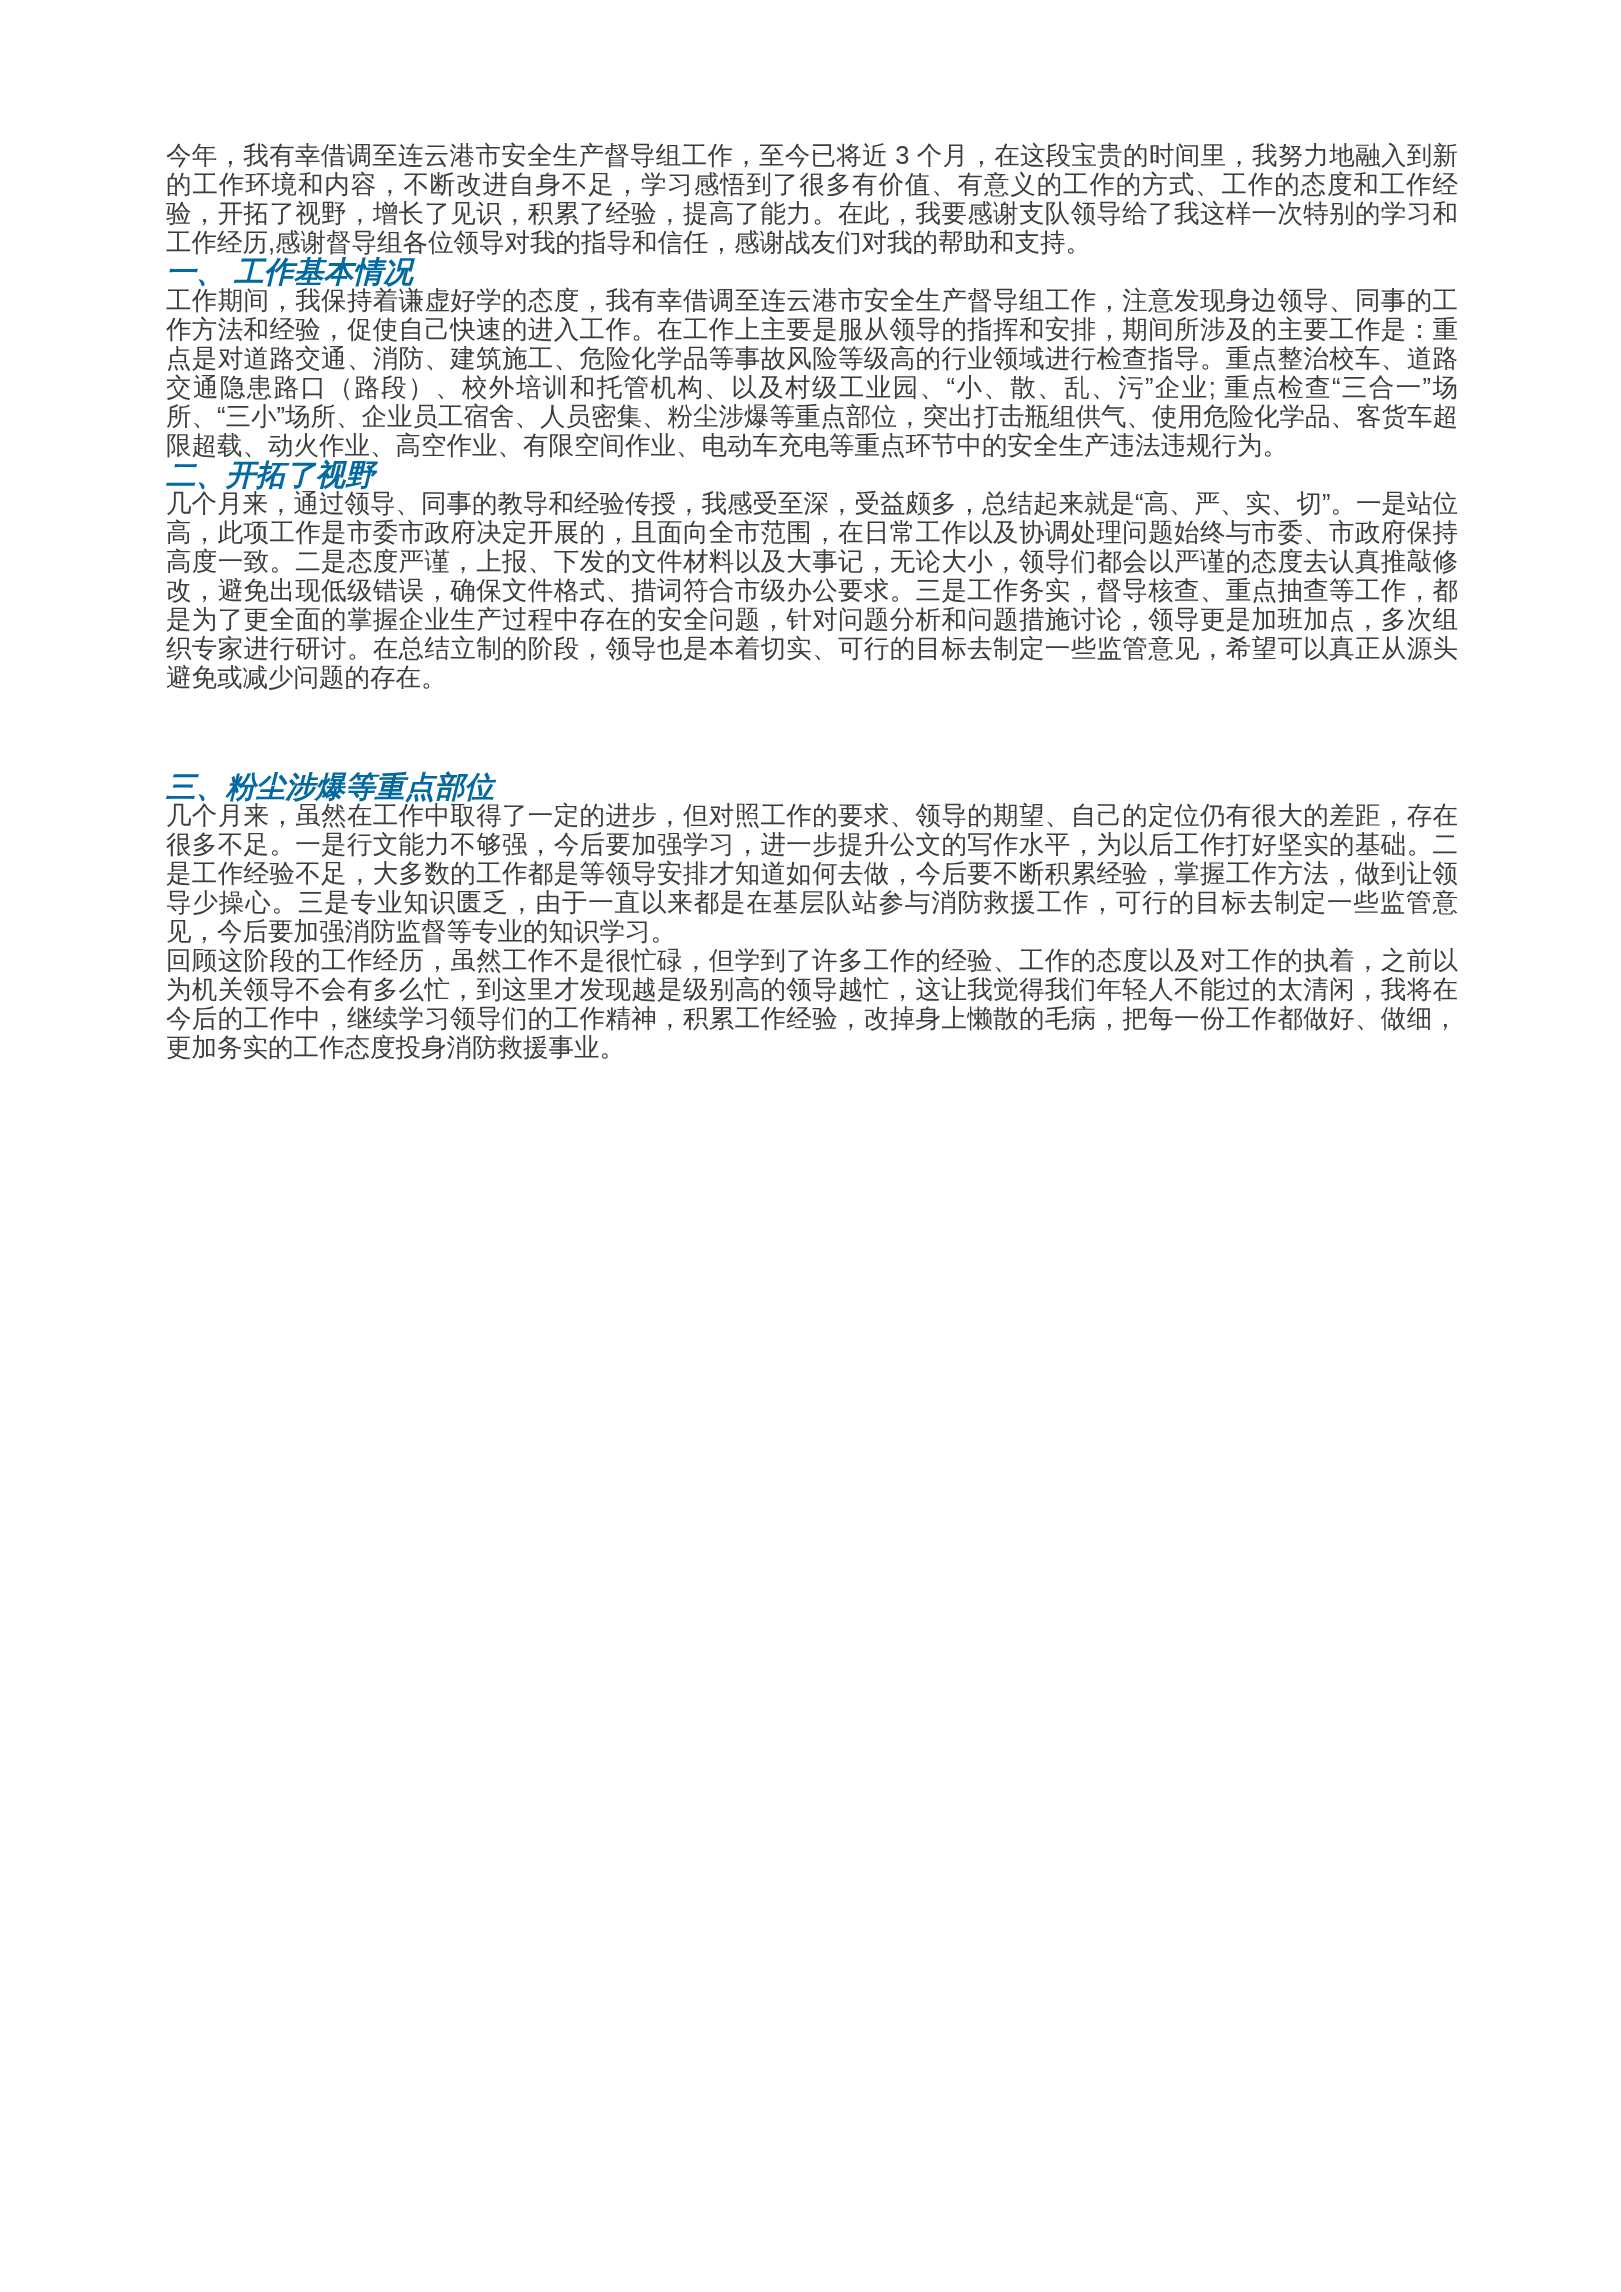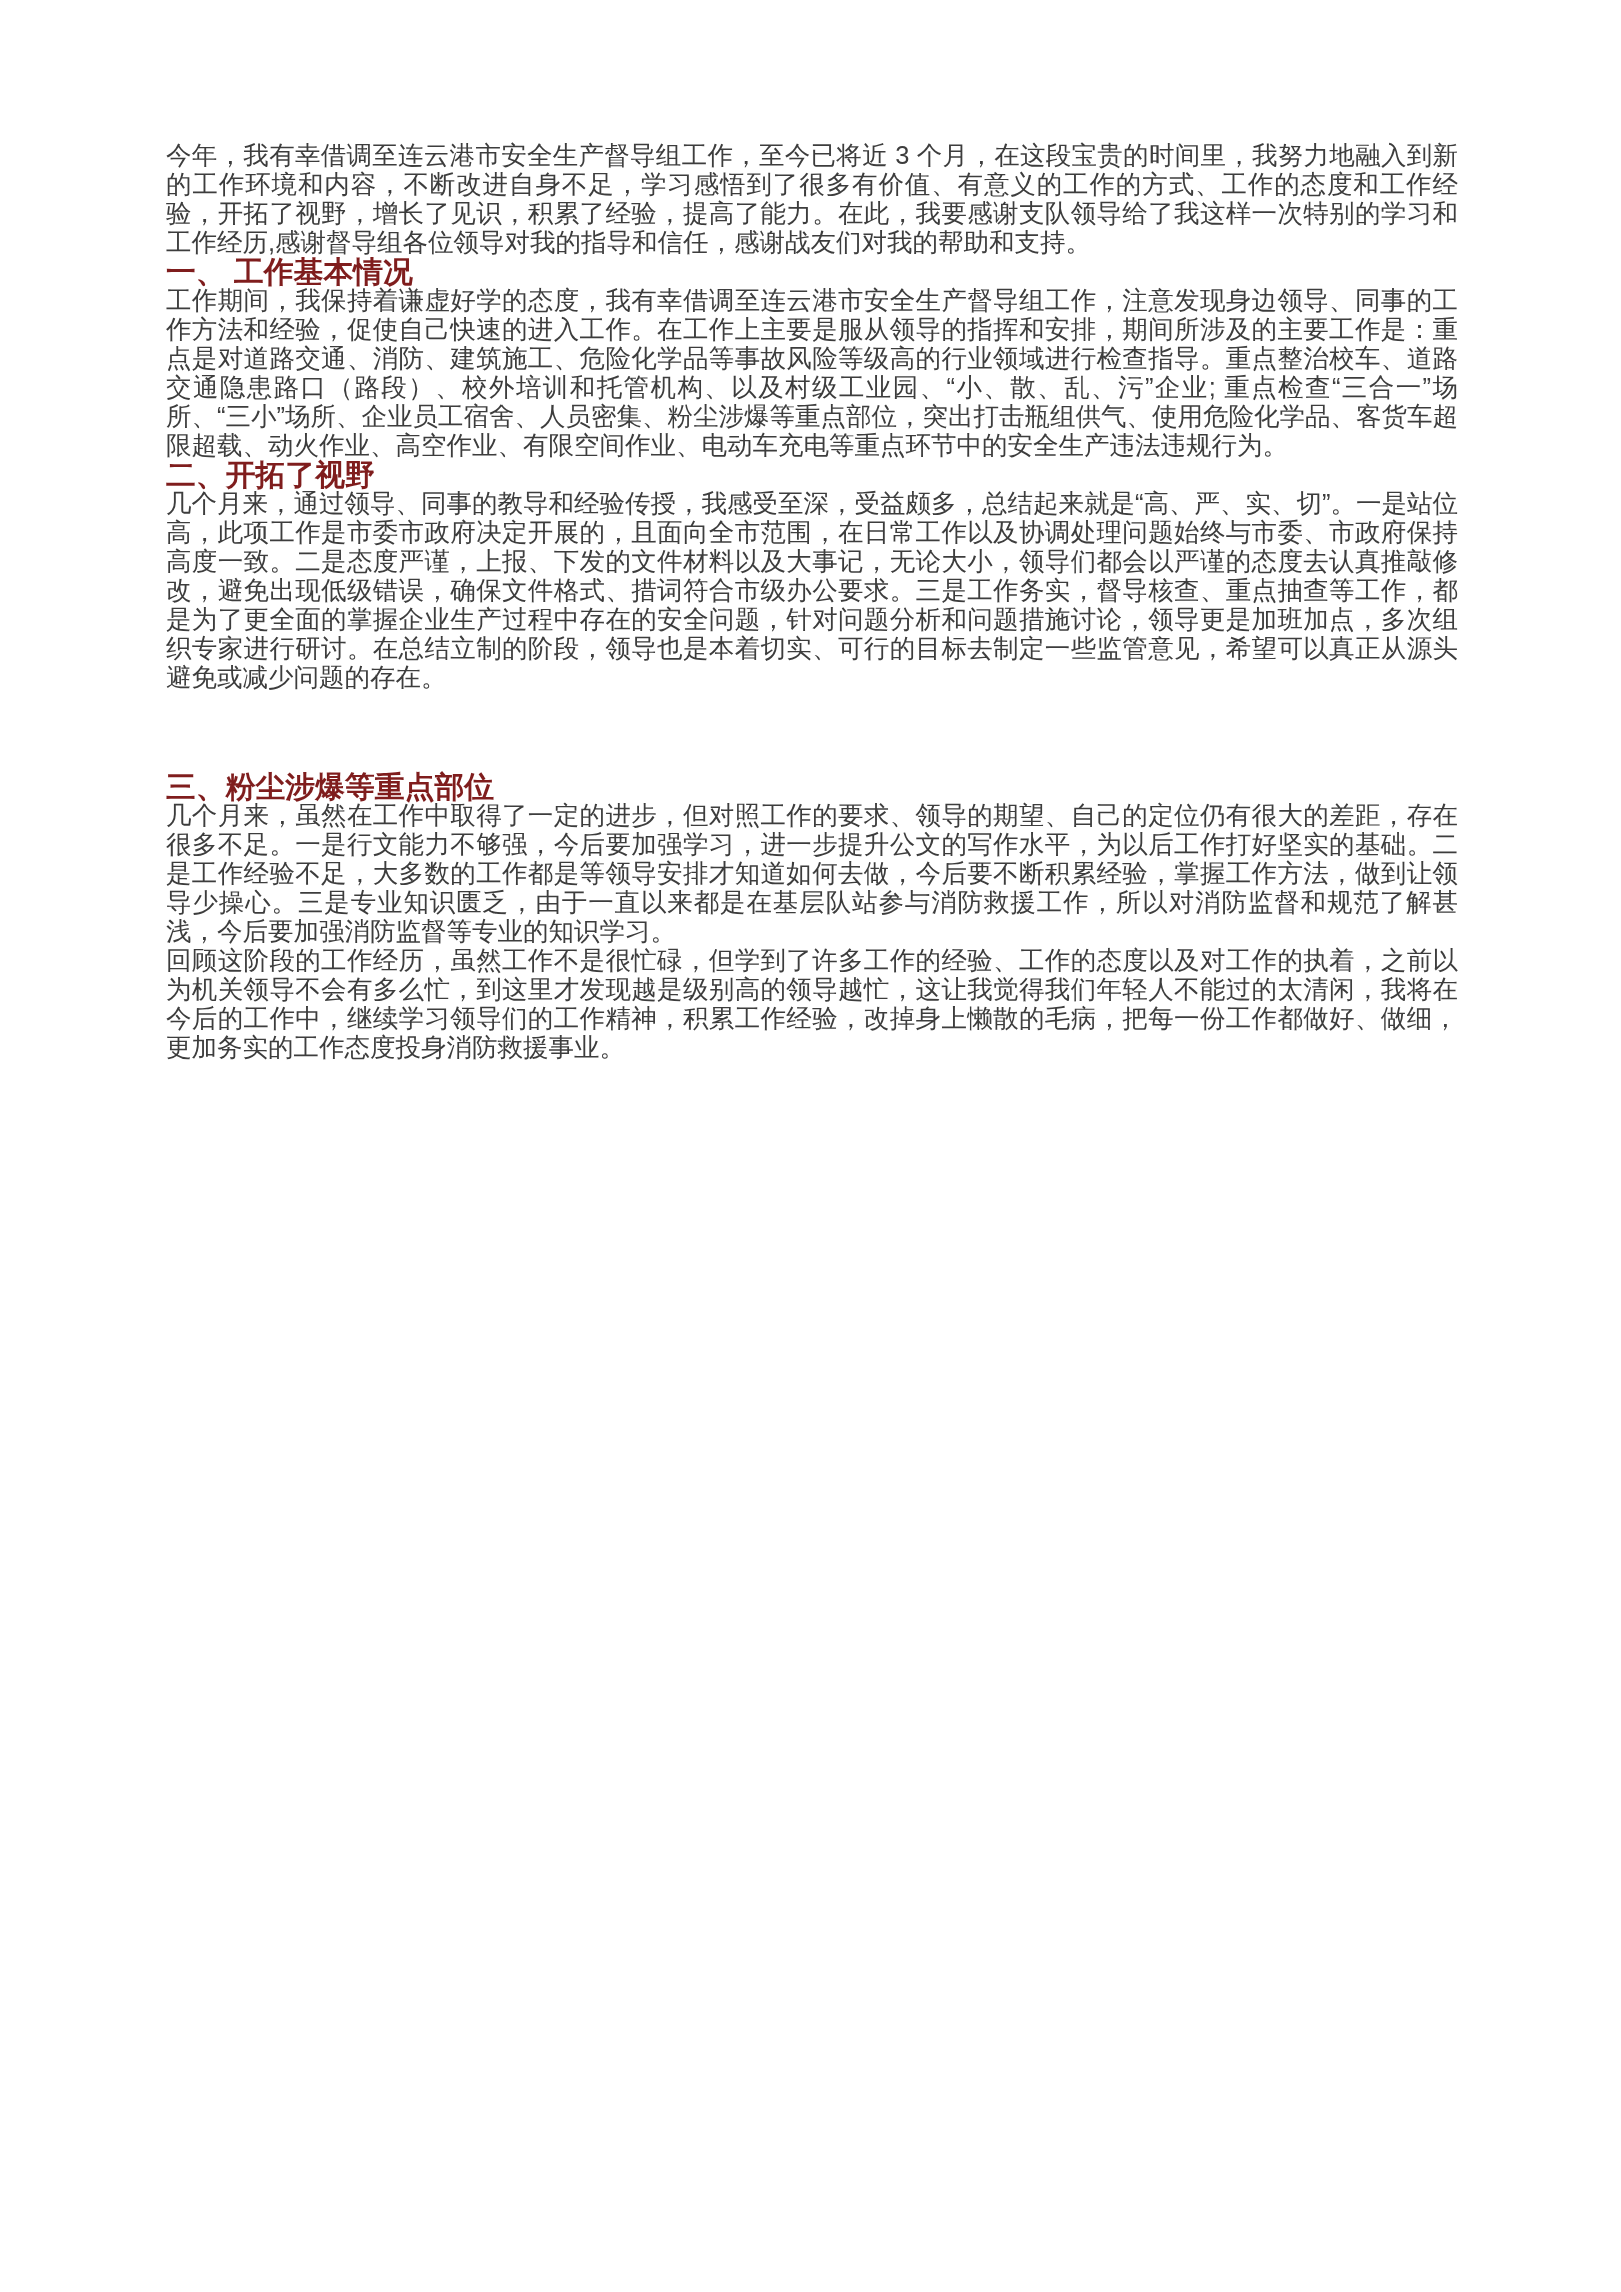--- a/index.html
+++ b/index.html
@@ -29,35 +29,36 @@
     line-height: 29px;
     text-align: justify;
     word-break: break-all;
   }
   .block-paragraph {
     margin: 0;
   }
   .block-heading {
     margin: 0;
     font-weight: 700;
-    color: #7f1d1d;
+    color: #0369a1;
+    font-style: italic;
   }
   .block-spacer {
     height: 29px;
   }
 </style>
 </head>
 <body>
 
 <div class="page">
   <div class="content" id="doc-content">
       <p class="block-paragraph">今年，我有幸借调至连云港市安全生产督导组工作，至今已将近 3 个月，在这段宝贵的时间里，我努力地融入到新的工作环境和内容，不断改进自身不足，学习感悟到了很多有价值、有意义的工作的方式、工作的态度和工作经验，开拓了视野，增长了见识，积累了经验，提高了能力。在此，我要感谢支队领导给了我这样一次特别的学习和工作经历,感谢督导组各位领导对我的指导和信任，感谢战友们对我的帮助和支持。</p>
       <h3 class="block-heading">一、 工作基本情况</h3>
       <p class="block-paragraph">工作期间，我保持着谦虚好学的态度，我有幸借调至连云港市安全生产督导组工作，注意发现身边领导、同事的工作方法和经验，促使自己快速的进入工作。在工作上主要是服从领导的指挥和安排，期间所涉及的主要工作是：重点是对道路交通、消防、建筑施工、危险化学品等事故风险等级高的行业领域进行检查指导。重点整治校车、道路交通隐患路口（路段）、校外培训和托管机构、以及村级工业园、“小、散、乱、污”企业; 重点检查“三合一”场所、“三小”场所、企业员工宿舍、人员密集、粉尘涉爆等重点部位，突出打击瓶组供气、使用危险化学品、客货车超限超载、动火作业、高空作业、有限空间作业、电动车充电等重点环节中的安全生产违法违规行为。</p>
       <h3 class="block-heading">二、开拓了视野</h3>
       <p class="block-paragraph">几个月来，通过领导、同事的教导和经验传授，我感受至深，受益颇多，总结起来就是“高、严、实、切”。一是站位高，此项工作是市委市政府决定开展的，且面向全市范围，在日常工作以及协调处理问题始终与市委、市政府保持高度一致。二是态度严谨，上报、下发的文件材料以及大事记，无论大小，领导们都会以严谨的态度去认真推敲修改，避免出现低级错误，确保文件格式、措词符合市级办公要求。三是工作务实，督导核查、重点抽查等工作，都是为了更全面的掌握企业生产过程中存在的安全问题，针对问题分析和问题措施讨论，领导更是加班加点，多次组织专家进行研讨。在总结立制的阶段，领导也是本着切实、可行的目标去制定一些监管意见，希望可以真正从源头避免或减少问题的存在。</p>
       <p class="block-spacer"></p>
       <h3 class="block-heading">三、粉尘涉爆等重点部位</h3>
-      <p class="block-paragraph">几个月来，虽然在工作中取得了一定的进步，但对照工作的要求、领导的期望、自己的定位仍有很大的差距，存在很多不足。一是行文能力不够强，今后要加强学习，进一步提升公文的写作水平，为以后工作打好坚实的基础。二是工作经验不足，大多数的工作都是等领导安排才知道如何去做，今后要不断积累经验，掌握工作方法，做到让领导少操心。三是专业知识匮乏，由于一直以来都是在基层队站参与消防救援工作，所以对消防监督和规范了解甚浅，今后要加强消防监督等专业的知识学习。</p>
+      <p class="block-paragraph">几个月来，虽然在工作中取得了一定的进步，但对照工作的要求、领导的期望、自己的定位仍有很大的差距，存在很多不足。一是行文能力不够强，今后要加强学习，进一步提升公文的写作水平，为以后工作打好坚实的基础。二是工作经验不足，大多数的工作都是等领导安排才知道如何去做，今后要不断积累经验，掌握工作方法，做到让领导少操心。三是专业知识匮乏，由于一直以来都是在基层队站参与消防救援工作，可行的目标去制定一些监管意见，今后要加强消防监督等专业的知识学习。</p>
       <p class="block-paragraph">回顾这阶段的工作经历，虽然工作不是很忙碌，但学到了许多工作的经验、工作的态度以及对工作的执着，之前以为机关领导不会有多么忙，到这里才发现越是级别高的领导越忙，这让我觉得我们年轻人不能过的太清闲，我将在今后的工作中，继续学习领导们的工作精神，积累工作经验，改掉身上懒散的毛病，把每一份工作都做好、做细，更加务实的工作态度投身消防救援事业。</p>
     </div>
 </div>
 
 
 </body></html>

